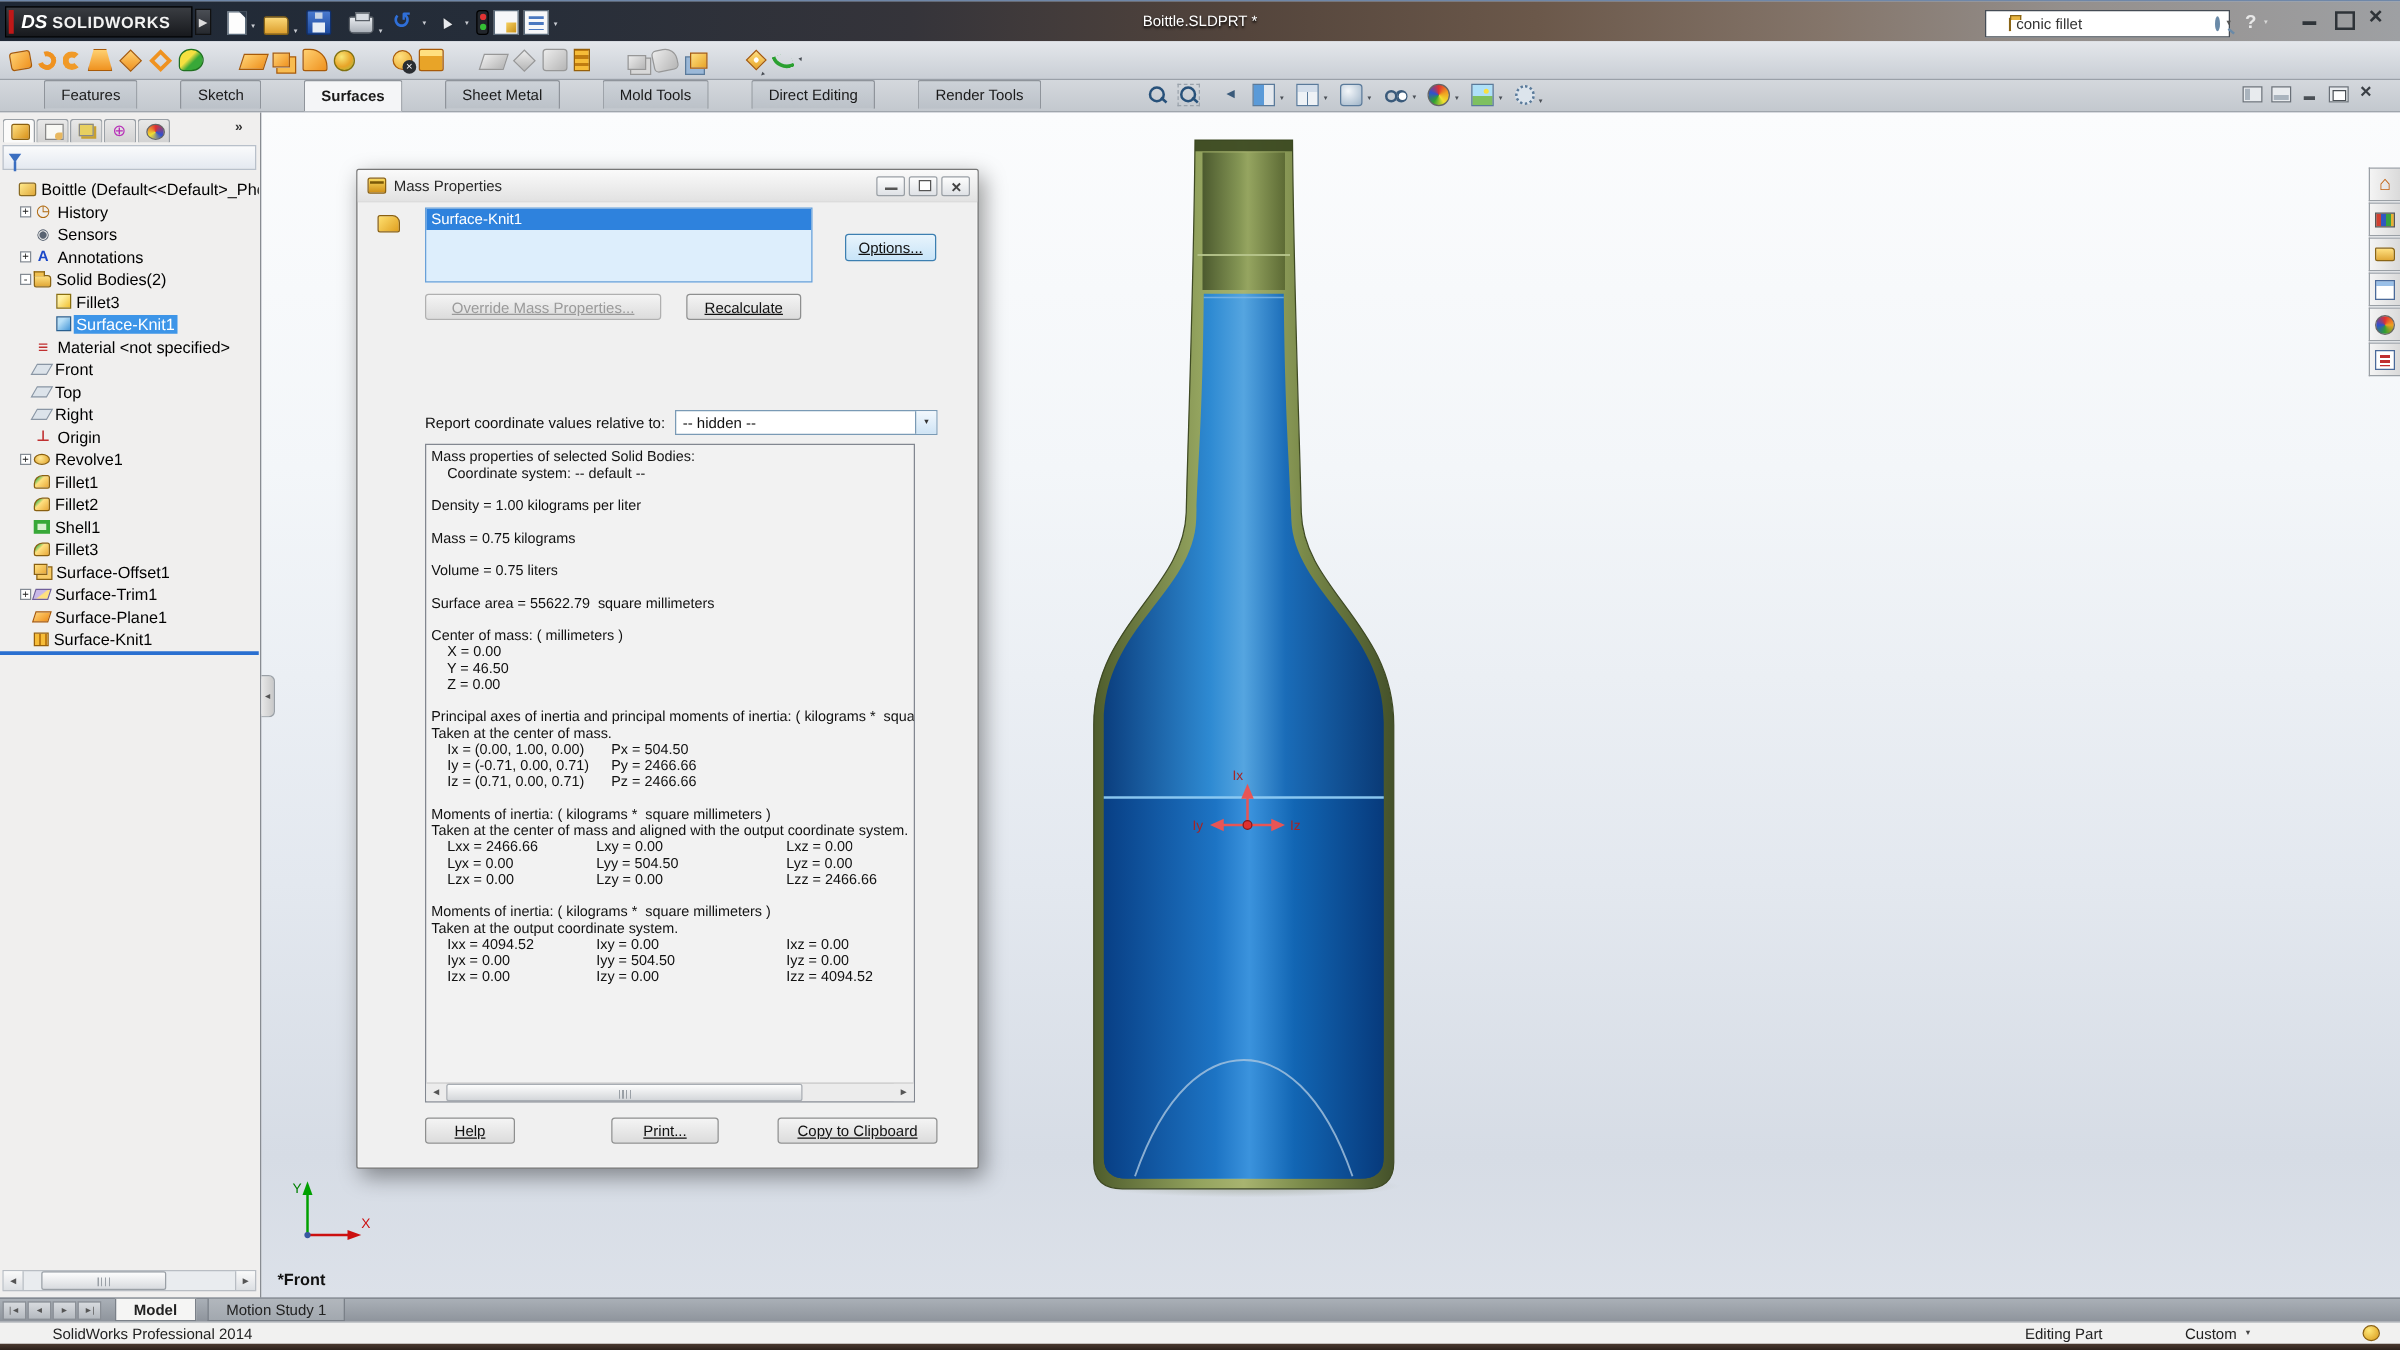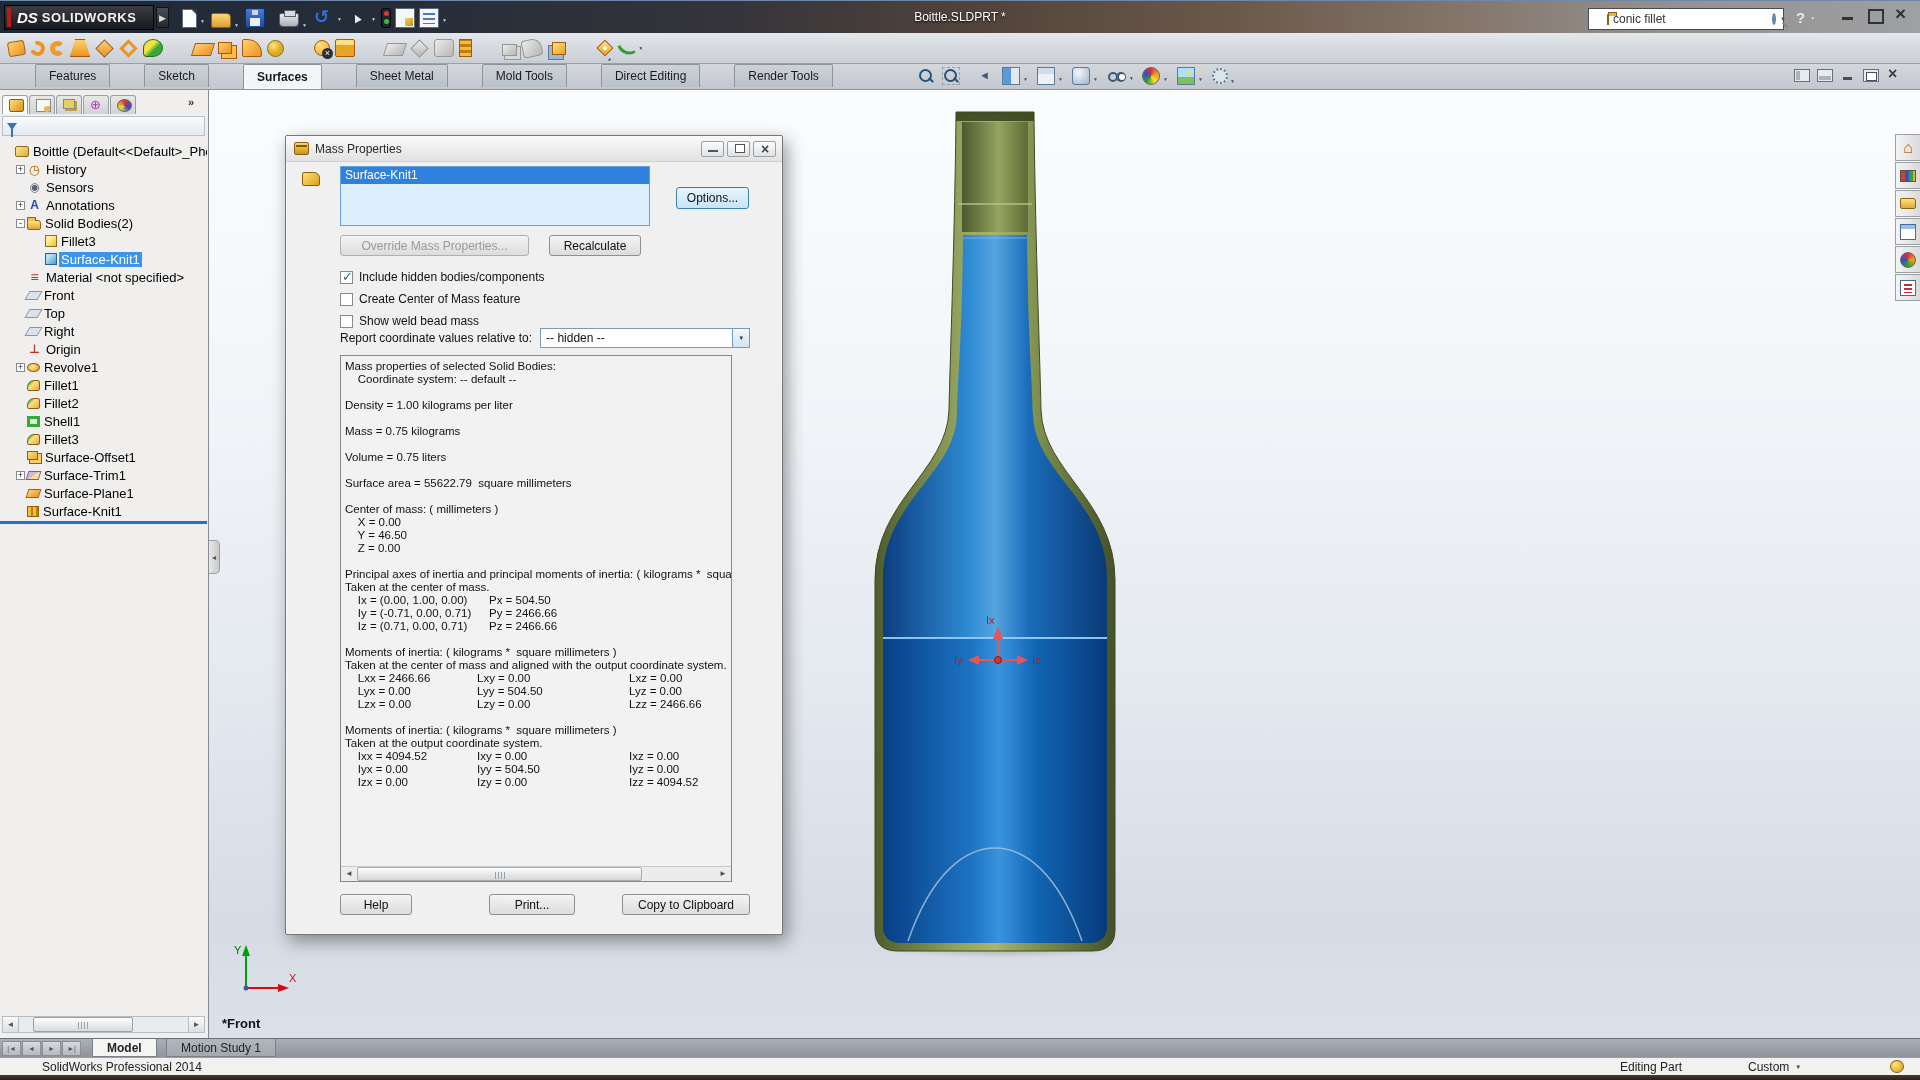--- a/index.html
+++ b/index.html
@@ -214,21 +214,21 @@
   .dlg-ctl { position:absolute; right:6px; top:5px; display:flex; gap:3px; }
   .db { width:23px; height:16px; background:linear-gradient(180deg,#fdfdfd,#dfe2e6); border:1px solid #9aa0a6; border-radius:2px; position:relative; }
   .db::before { content:""; position:absolute; left:6px; bottom:4px; width:10px; height:2px; background:#555; }
   .db.r::before { width:8px; height:7px; background:#fff; border:1px solid #555; left:7px; bottom:3px; }
   .db.x::before { content:"×"; background:none; width:auto; height:auto; left:7px; bottom:-1px; font-size:14px; color:#444; font-weight:bold; }
   .sel-icon { position:absolute; left:16px; top:36px; width:18px; height:14px; background:linear-gradient(135deg,#ffe070,#e0a020); border:1px solid #8a6010; border-radius:2px 6px 2px 2px; }
   .sel-list { position:absolute; left:54px; top:30px; width:310px; height:60px; background:#ddeefc; border:1px solid #68a0d8; overflow:hidden; }
   .sel-row { height:17px; line-height:17px; padding-left:4px; font-size:12px; }
   .sel-row.selrow { background:#2e82dd; color:#fff; }
   .btn { display:inline-flex; align-items:center; justify-content:center; background:linear-gradient(180deg,#f4f4f4,#dcdcdc);
-    border:1px solid #8e8f8f; border-radius:3px; font-size:12px; color:#111; }
+    border:1px solid #8e8f8f; border-radius:3px; font-size:12px; color:#111;text-decoration:underline; }
   .btn-options { position:absolute; left:390px; top:51px; width:73px; height:22px; background:linear-gradient(180deg,#e8f4fc,#c8e4f8); border:1px solid #3c7fb1; }
   .btn-override { position:absolute; left:54px; top:99px; width:189px; height:21px; color:#9a9a9a; border-color:#b0b0b0; }
   .btn-recalc { position:absolute; left:263px; top:99px; width:92px; height:21px; }
   .checks { position:absolute; left:54px; top:130px; }
   .chk-row { height:22px; display:flex; align-items:center; gap:6px; }
   .cb { width:13px; height:13px; background:#fff; border:1px solid #8a8a8a; position:relative; flex:none; }
   .chk-row.checked .cb::before { content:"✓"; position:absolute; left:1px; top:-3px; color:#1c5f9e; font-size:13px; font-weight:bold; }
   .chk-label { font-size:12px; }
   .coord-row { position:absolute; left:54px; top:192px; display:flex; align-items:center; gap:8px; }
   .coord-label { font-size:12px; }
@@ -639,37 +639,20 @@
         <span class="db x"></span>
       </div>
       <span class="sel-icon"></span>
       <div class="sel-list">
 
       <div class="sel-row selrow">Surface-Knit1</div>
         </div>
       <button class="btn btn-options">Options...</button>
       <button class="btn btn-override">Override Mass Properties...</button>
       <button class="btn btn-recalc">Recalculate</button>
-      <div class="checks">
-
-          <div class="chk-row checked">
-            <span class="cb"></span>
-            <span class="chk-label">Include hidden bodies/components</span>
-          </div>
-
-          <div class="chk-row">
-            <span class="cb"></span>
-            <span class="chk-label">Create Center of Mass feature</span>
-          </div>
-
-          <div class="chk-row">
-            <span class="cb"></span>
-            <span class="chk-label">Show weld bead mass</span>
-          </div>
-        </div>
       <div class="coord-row">
         <span class="coord-label">Report coordinate values relative to:</span>
         <span class="combo">
           <span>-- hidden --</span>
           <span class="combo-arrow">▼</span>
         </span>
       </div>
       <div class="results">
         <div class="report">
 

